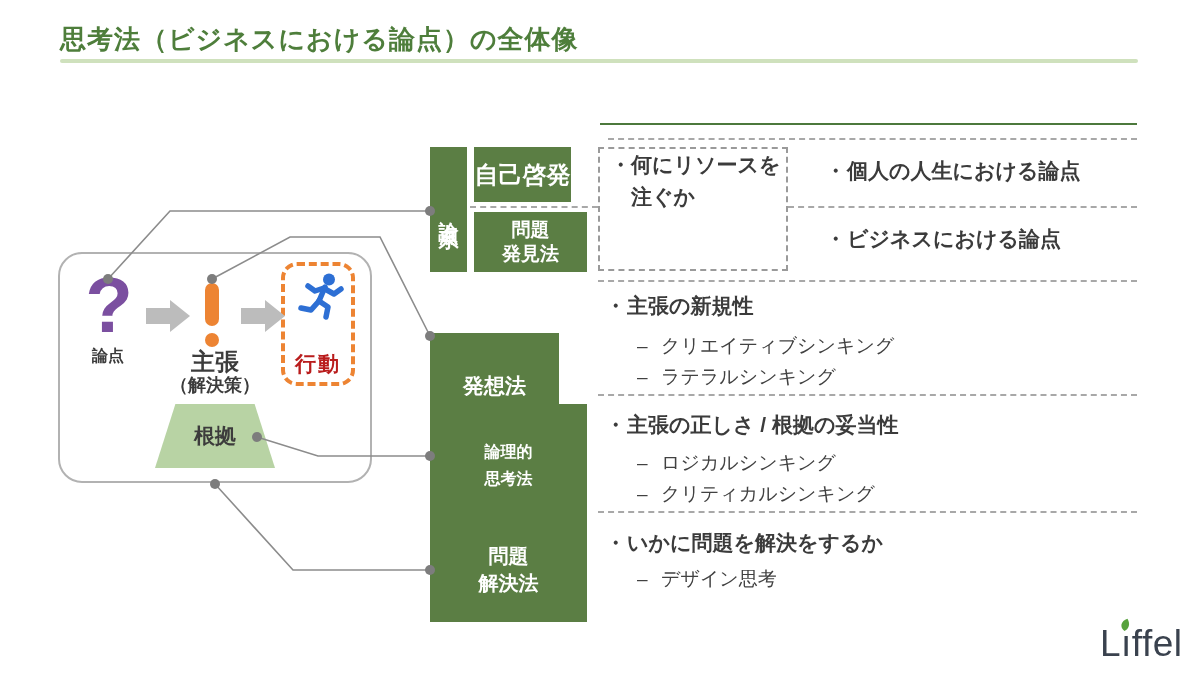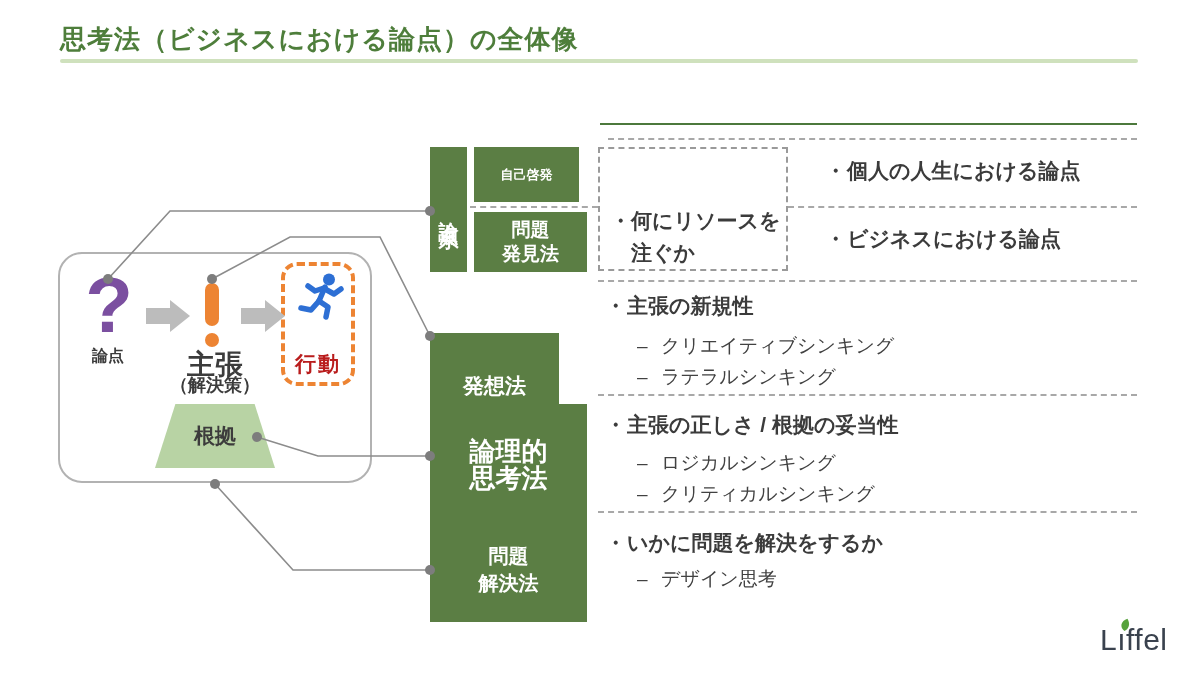--- a/index.html
+++ b/index.html
@@ -15,37 +15,37 @@
 
   
   .focus-header{left:600px;top:92px;width:537px;text-align:center;font-size:20px;font-weight:bold;color:#454545;letter-spacing:1px;}
   .focus-underline{left:600px;top:123px;width:537px;height:2px;background:#4c793c;}
 
   
   .gbox{background:#5b7e44;color:#ffffff;font-weight:bold;display:flex;flex-direction:column;align-items:center;justify-content:center;text-align:center;}
   .gbox div{line-height:27px;}
   .box-ronten{left:430px;top:147px;width:37px;height:125px;font-size:20px;}
   .box-ronten .vert{writing-mode:vertical-rl;text-orientation:upright;letter-spacing:4px;line-height:37px;}
-  .box-jiko{left:474px;top:147px;width:105px;height:55px;font-size:13px;}
+  .box-jiko{left:474px;top:147px;width:97px;height:55px;font-size:24px;}
   .box-hakken{left:474px;top:212px;width:113px;height:60px;font-size:19px;}
   .box-hakken div{line-height:24px;}
   .box-hassou{left:430px;top:288px;width:129px;height:104px;font-size:21px;margin-top:45px;}
-  .box-ronri{left:430px;top:404px;width:157px;height:121px;font-size:26px;}
+  .box-ronri{left:430px;top:404px;width:157px;height:121px;font-size:16px;}
   .box-kaiketsu{left:430px;top:518px;width:157px;height:104px;font-size:20px;}
 
   
   .dash-h{border-top:2px dashed #a8a8a8;height:0;}
   .sep1{left:608px;top:138px;width:529px;}
   .sep2a{left:470px;top:206px;width:128px;}
   .sep2b{left:788px;top:206px;width:349px;}
   .sep3{left:598px;top:280px;width:539px;}
   .sep4{left:598px;top:394px;width:539px;}
   .sep5{left:598px;top:511px;width:539px;}
   .focus-box{left:598px;top:147px;width:190px;height:124px;border:2px dashed #9a9a9a;box-sizing:border-box;
-    display:flex;flex-direction:column;justify-content:flex-end;padding-left:10px;}
+    display:flex;flex-direction:column;justify-content:flex-start;padding-left:10px;}
   .focus-box .l1{font-size:21px;font-weight:bold;line-height:32px;}
   .focus-box .l2{font-size:21px;font-weight:bold;line-height:32px;padding-left:21px;}
 
   
   .bullet-line{display:flex;font-size:21px;font-weight:bold;color:#3b3b3b;line-height:26px;}
   .bullet-line .mk{width:22px;flex:0 0 22px;}
   .method-line{display:flex;font-size:19px;color:#414141;line-height:25px;}
   .method-line .mk{width:24px;flex:0 0 24px;}
   .ex1{left:825px;top:158px;}
   .ex2{left:825px;top:226px;}
@@ -59,32 +59,32 @@
   .s4-m1{left:637px;top:566px;}
 
   
   .dg-container{left:58px;top:252px;width:314px;height:231px;border:2px solid #b2b2b2;border-radius:24px;box-sizing:border-box;background:#ffffff;z-index:1;}
   .dg-badge{left:73px;top:234px;width:117px;height:33px;background:#4f7b3b;border-radius:8px;color:#ffffff;
     font-size:21px;font-weight:bold;text-align:center;line-height:33px;letter-spacing:1px;z-index:6;}
   .q-mark{left:84px;top:263px;width:50px;font-size:78px;font-weight:bold;color:#7b4fa0;line-height:84px;text-align:center;z-index:2;}
   .excl-bar{left:205px;top:283px;width:14px;height:43px;border-radius:7px;background:#ed8433;z-index:2;}
   .excl-dot{left:205px;top:333px;width:14px;height:14px;border-radius:50%;background:#ed8433;z-index:2;}
   .lbl-ronten{left:68px;top:346px;width:80px;text-align:center;font-size:16px;font-weight:bold;color:#3c3c3c;z-index:2;}
-  .lbl-shucho{left:175px;top:346px;width:80px;text-align:center;font-size:28px;font-weight:bold;color:#3c3c3c;z-index:2;}
+  .lbl-shucho{left:175px;top:346px;width:80px;text-align:center;font-size:24px;font-weight:bold;color:#3c3c3c;z-index:2;}
   .lbl-kaiketsusaku{left:158px;top:373px;width:114px;text-align:center;font-size:18px;font-weight:bold;color:#3c3c3c;z-index:2;}
   .action-box{left:281px;top:262px;width:74px;height:124px;border:4px dashed #ed8433;border-radius:16px;box-sizing:border-box;z-index:2;}
   .runner{left:296px;top:272px;z-index:3;}
   .lbl-koudou{left:281px;top:350px;width:74px;text-align:center;font-size:21px;font-weight:bold;color:#b91c1c;letter-spacing:2px;z-index:3;}
   .trapezoid{left:155px;top:404px;width:120px;height:64px;background:#b8d3a4;
     clip-path:polygon(17% 0%,83% 0%,100% 100%,0% 100%);z-index:2;
     display:flex;align-items:center;justify-content:center;font-size:21px;font-weight:bold;color:#3c3c3c;}
   .overlay{left:0;top:0;z-index:5;pointer-events:none;}
 
   
-  .logo{left:1100px;top:623px;font-size:30px;color:#3a424e;letter-spacing:0.5px;z-index:2;}
+  .logo{left:1100px;top:623px;font-size:37px;color:#3a424e;letter-spacing:0.5px;z-index:2;}
   .logo-inner{position:relative;display:inline-block;}
   .logo-leaf{position:absolute;left:18px;top:-5px;}
 </style>
 </head>
 <body>
 
 <div class="slide">
 
   <div class="abs page-title">思考法（ビジネスにおける論点）の全体像</div>
   <div class="abs title-underline"></div>

